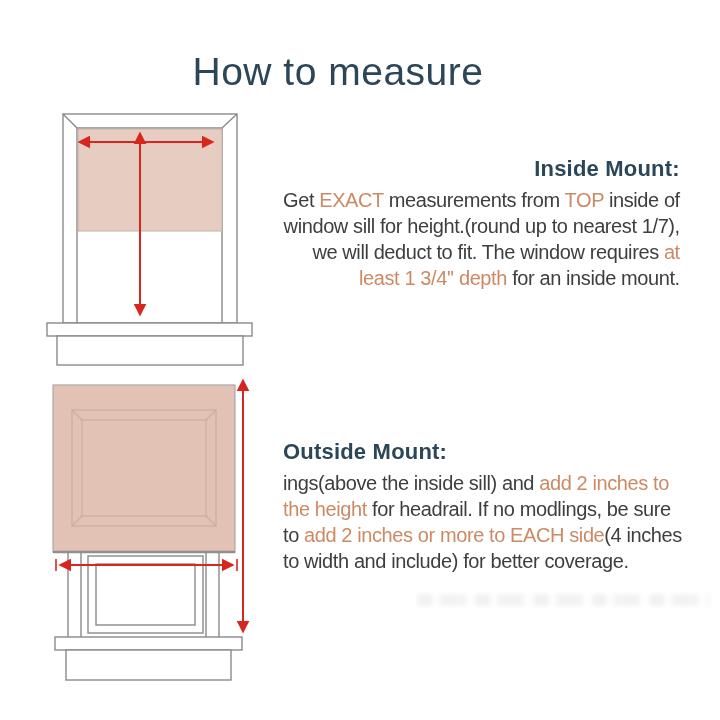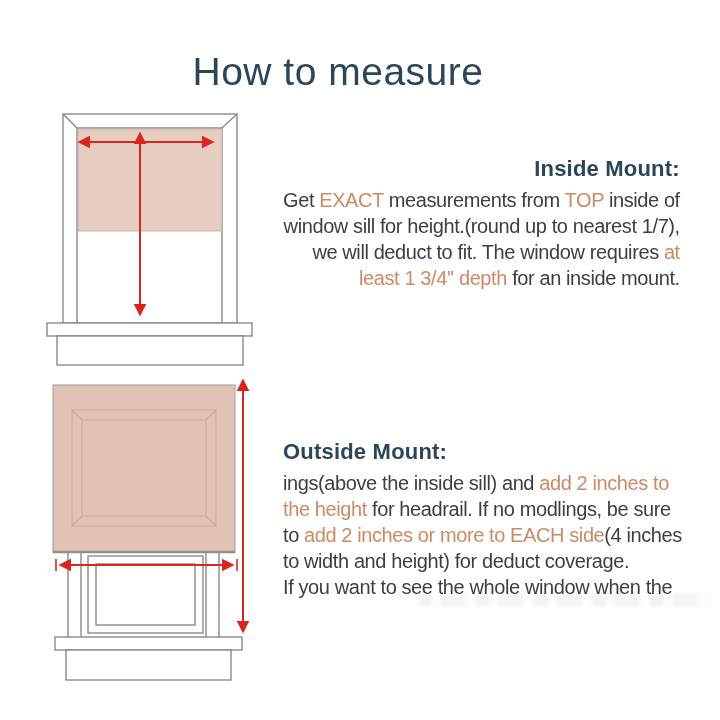--- a/index.html
+++ b/index.html
@@ -120,18 +120,17 @@
   <line class="arrow" x1="31" y1="195" x2="202" y2="195" marker-start="url(#m2)" marker-end="url(#m2)"></line>
   <line class="arrow" x1="213" y1="11" x2="213" y2="261" marker-start="url(#m2)" marker-end="url(#m2)"></line>
 </svg>
 
 <div id="outside-text" class="text-block">
   <div class="sec-heading">Outside Mount:</div>
   <div>
       <div class="tline"><span>ings(above the inside sill) and </span><span class="hl">add 2 inches to</span></div>
       <div class="tline"><span class="hl">the height</span><span> for headrail. If no modlings, be sure</span></div>
       <div class="tline"><span>to </span><span class="hl">add 2 inches or more to EACH side</span><span>(4 inches</span></div>
-      <div class="tline"><span>to width and height) for deduct coverage.</span></div>
-      <div class="tline"><span>If you want to see the whole window when the</span></div>
+      <div class="tline"><span>to width and include) for better coverage.</span></div>
     </div>
 </div>
 
 <div class="ghost-line"></div>
 
 </body></html>

